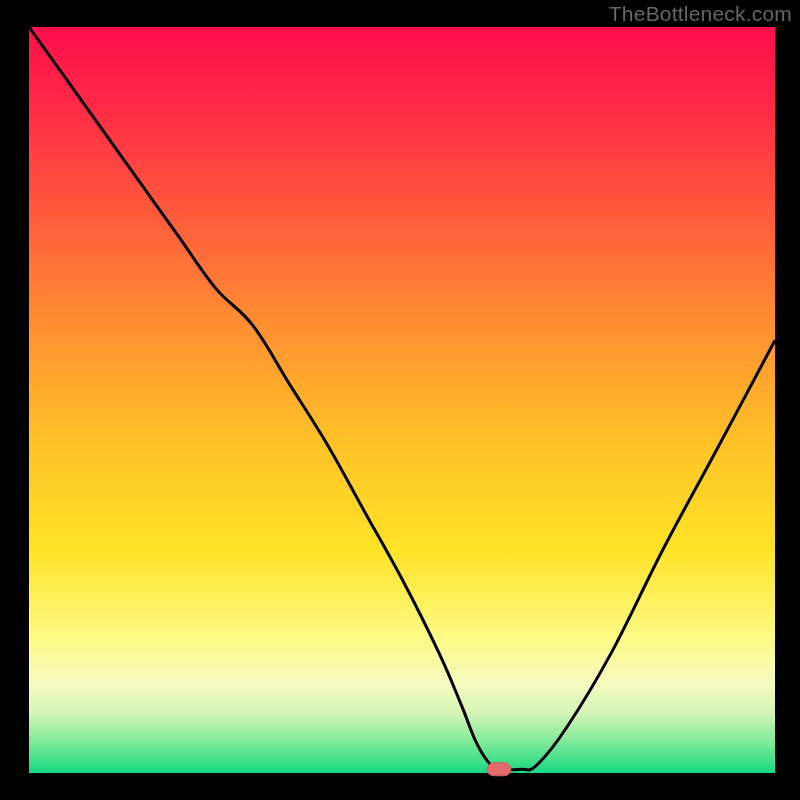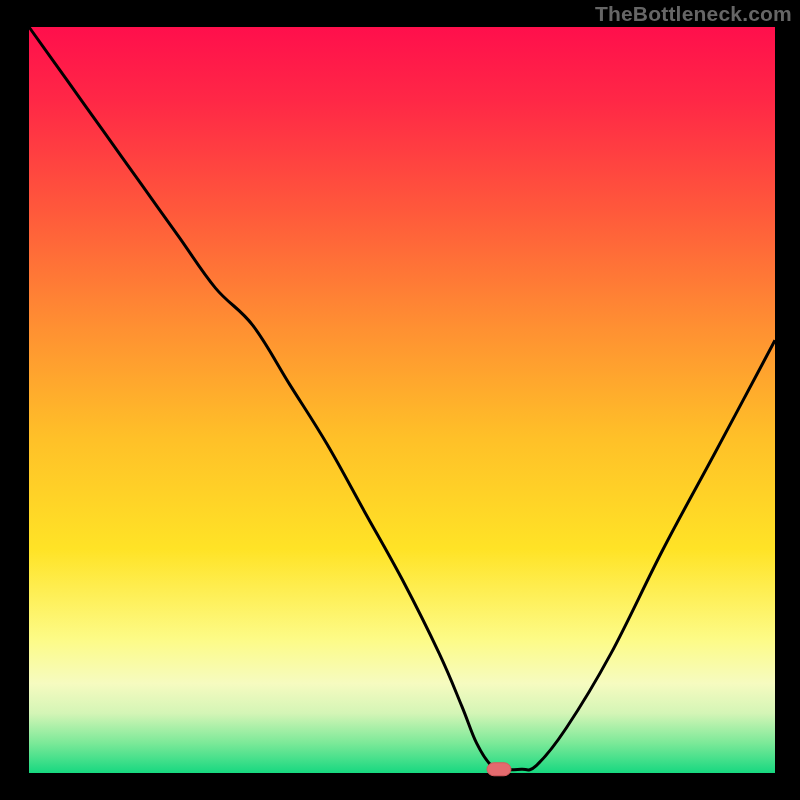--- a/index.html
+++ b/index.html
@@ -15,21 +15,21 @@
     position: relative;
     width: 800px;
     height: 800px;
   }
   .watermark {
     position: absolute;
     top: 2px;
     right: 8px;
     color: #666;
     font-size: 21px;
-    font-weight: 700;
+    font-weight: 400;
     z-index: 5;
     letter-spacing: 0.2px;
   }
   svg {
     display: block;
   }
 </style>
 </head>
 <body>
 

